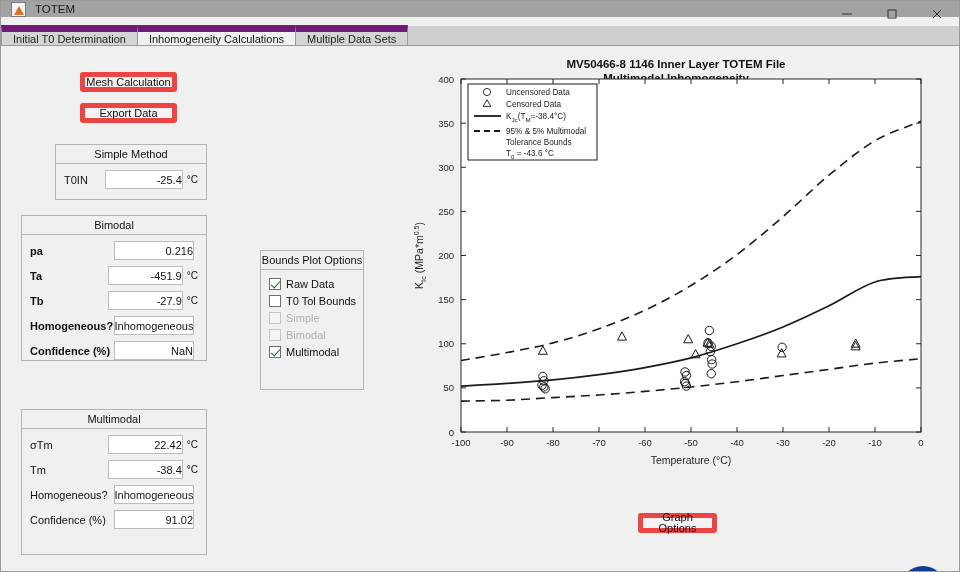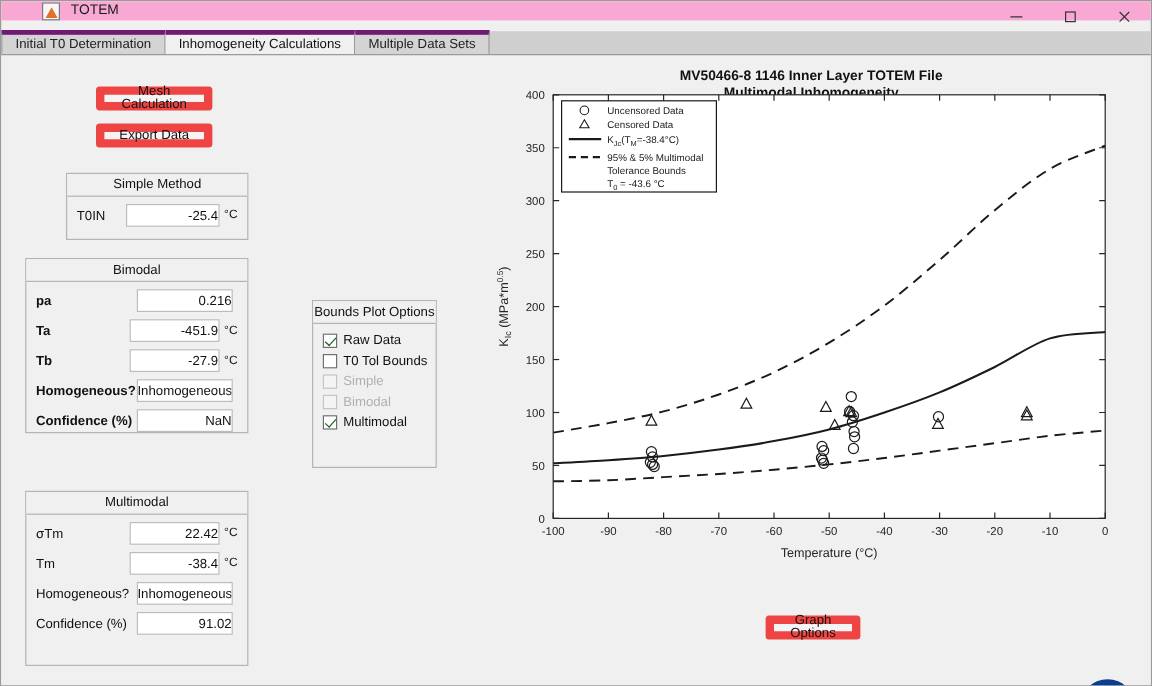--- a/index.html
+++ b/index.html
@@ -14,22 +14,22 @@
     position: relative;
     width: 960px; height: 572px;
     background: #f0f0f0;
     border: 1px solid #9a9a9a;
     overflow: hidden;
   }
 
   
   .titlebar {
     position: absolute; top: 0; left: 0; right: 0; height: 16px;
-    background: #f9a8d4;
-    display: flex; align-items: center; padding-left: 24px;
+    background: #a3a3a3;
+    display: flex; align-items: center;
   }
   .app-icon {
     width: 15px; height: 15px; margin-left: 10px; margin-right: 9px;
     border: 1px solid #7a7a7a;
     background: #f7f7f7;
     position: relative;
     display: inline-block;
   }
   .app-icon::after {
     content: "";
@@ -60,39 +60,39 @@
     display: flex; align-items: flex-end;
   }
   .tab {
     height: 20px;
     padding: 0 11px;
     font-size: 11px;
     color: #222;
     display: flex; align-items: center;
     background: #d4d4d4;
     border-right: 1px solid #9a9a9a;
-    border-top: 4px solid #701a75;
+    border-top: 7px solid #701a75;
     white-space: nowrap;
   }
   .tab:first-child { border-left: 1px solid #9a9a9a; }
   .tab.active {
     background: #f0f0f0;
     color: #111;
   }
 
   
   .body-area {
     position: absolute; top: 46px; left: 0; right: 0; bottom: 0;
     background: #f0f0f0;
   }
 
   
   .btn {
     background: #f4f4f4;
-    border: 7px solid #ef4444;
+    border: 5px solid #ef4444;
     border-radius: 3px;
     font-size: 11px;
     color: #111;
     text-align: center;
     line-height: 1;
     display: flex; align-items: center; justify-content: center;
     position: absolute;
   }
   #mesh-calc-btn { left: 79px; top: 25px; width: 97px; height: 20px; }
   #export-data-btn { left: 79px; top: 56px; width: 97px; height: 20px; }

